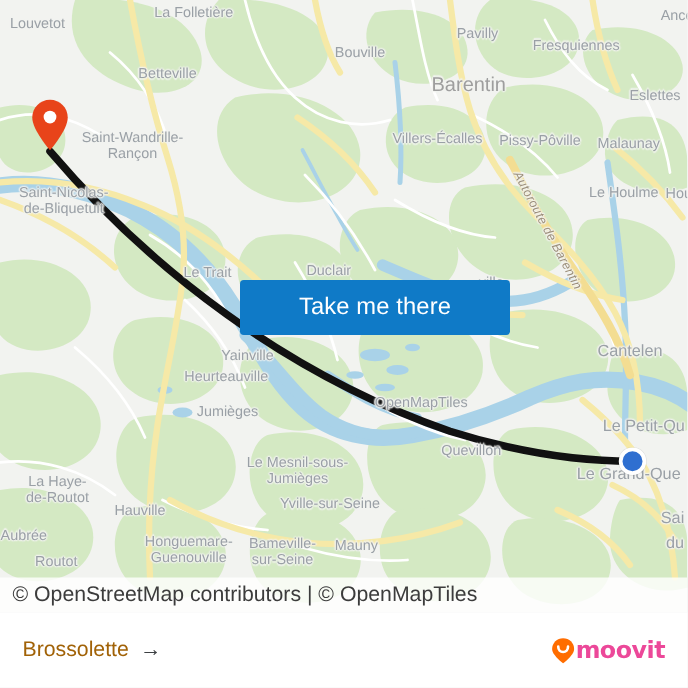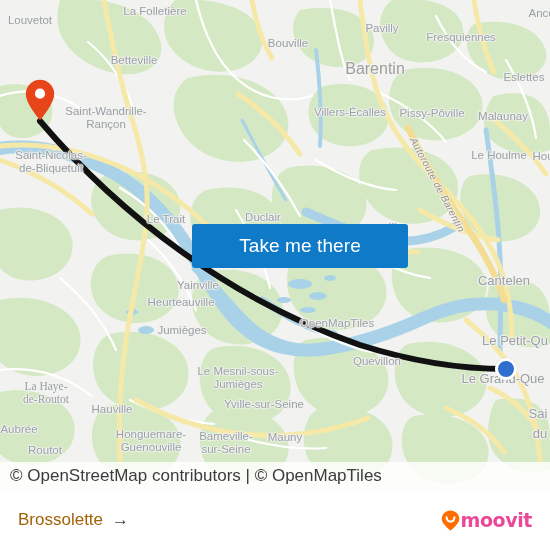--- a/index.html
+++ b/index.html
@@ -231,21 +231,21 @@
         <div class="place mid" style="left: 504px; top: 281px;">Cantelen</div>
         <div class="place" style="left: 198px; top: 285px;">Yainville</div>
         <div class="place" style="left: 181px; top: 302px;">Heurteauville</div>
         <div class="place" style="left: 337px; top: 323px;">OpenMapTiles</div>
         <div class="place" style="left: 182px; top: 330px;">Jumièges</div>
         <div class="place mid" style="left: 515px; top: 341px;">Le Petit-Qu</div>
         <div class="place" style="left: 377px; top: 361px;">Quevillon</div>
         <div class="place" style="left: 238px; top: 377px;">Le Mesnil-sous-
 Jumièges</div>
         <div class="place mid" style="left: 503px; top: 379px;">Le Grand-Que</div>
-        <div class="place" style="left: 46px; top: 392px; font-family: Liberation Serif, serif;">La Haye-
+        <div class="place" style="left: 46px; top: 392px;">La Haye-
 de-Routot</div>
         <div class="place" style="left: 264px; top: 404px;">Yville-sur-Seine</div>
         <div class="place" style="left: 112px; top: 409px;">Hauville</div>
         <div class="place mid" style="left: 538px; top: 414px;">Sai</div>
         <div class="place" style="left: 19px; top: 429px;">Aubrée</div>
         <div class="place" style="left: 151px; top: 440px;">Honguemare-
 Guenouville</div>
         <div class="place" style="left: 226px; top: 442px;">Bameville-
 sur-Seine</div>
         <div class="place" style="left: 285px; top: 437px;">Mauny</div>

